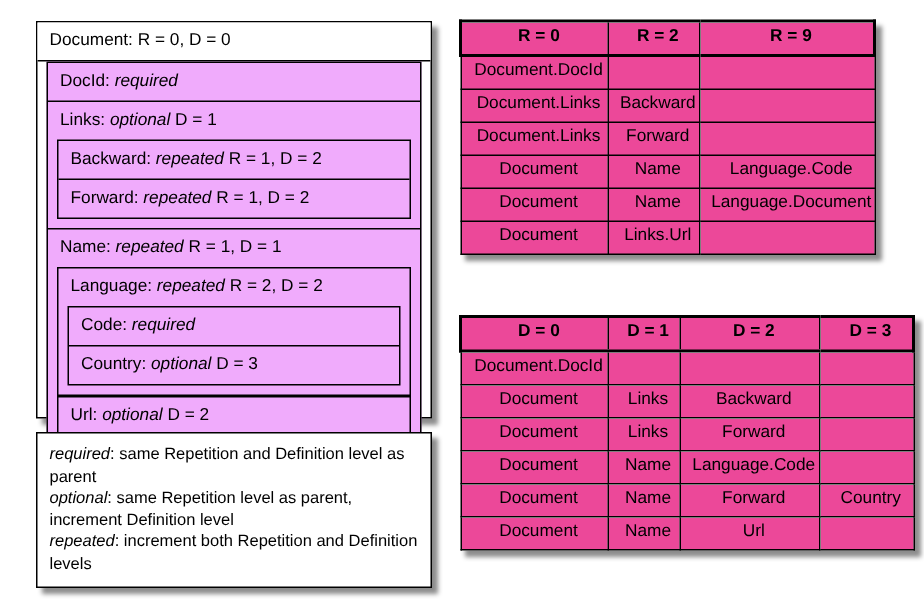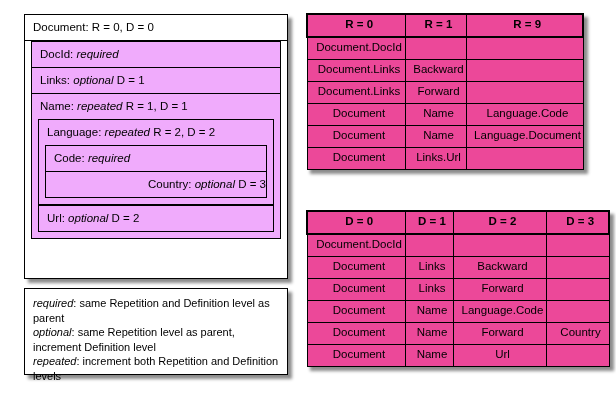--- a/index.html
+++ b/index.html
@@ -54,21 +54,21 @@
     font-size:11.5px;line-height:13px;
     padding:6px 0 6px 8px;
     border-bottom:1px solid #000;
     white-space:nowrap;
   }
   .nest1{margin:0 6px 6px 6px;border:1px solid #000;}
   .nest-inner{margin:0 6px 6px 6px;border:1px solid #000;}
 
   
   #legend{
-    left:24px;top:288px;width:264px;height:87px;
+    left:24px;top:288px;width:264px;height:104px;
     padding:7px 8px 0 8px;
     font-size:11px;line-height:14.6px;
     color:#000;
   }
   #legend i{font-style:italic;}
 
   
   table.lvl{
     position:absolute;
     border-collapse:collapse;
@@ -114,37 +114,45 @@
     <div style="padding:0 6px 6px 6px;">
       <div class="sgroup" style="margin:0;">
 
         <div class="ghead">
           <span>DocId: <span class="skw">required</span></span>
         </div>
 
         <div>
           <div class="ghead" style="border-bottom:none;">
             <span>Links: <span class="skw">optional</span> D = 1</span>
+          </div>
+          <div class="nest1">
+            <div class="ghead">
+              <span>Backward: <span class="skw">repeated</span> R = 1, D = 2</span>
+            </div>
+            <div class="ghead" style="border-bottom:none;">
+              <span>Forward: <span class="skw">repeated</span> R = 1, D = 2</span>
+            </div>
           </div>
         </div>
 
         <div style="border-top:1px solid #000;">
           <div class="ghead" style="border-bottom:none;">
             <span>Name: <span class="skw">repeated</span> R = 1, D = 1</span>
           </div>
           <div class="nest1" style="margin-bottom:0;">
             <div>
               <div class="ghead" style="border-bottom:none;">
                 <span>Language: <span class="skw">repeated</span> R = 2, D = 2</span>
               </div>
               <div class="nest-inner">
                 <div class="ghead">
                   <span>Code: <span class="skw">required</span></span>
                 </div>
-                <div class="ghead" style="border-bottom:none;text-align:right;">
+                <div class="ghead" style="border-bottom:none;">
                   <span>Country: <span class="skw">optional</span> D = 3</span>
                 </div>
               </div>
             </div>
           </div>
           <div style="padding:0 6px 6px 6px;">
             <div style="border:1px solid #000;">
               <div class="ghead" style="border-bottom:none;">
                 <span>Url: <span class="skw">optional</span> D = 2</span>
               </div>
@@ -164,21 +172,21 @@
 
   <table class="lvl shadowed" id="r-table">
     <colgroup>
         <col style="width:98px">
         <col style="width:61px">
         <col style="width:117px">
       </colgroup>
     <thead>
       <tr>
         <th class="first">R = 0</th>
-        <th>R = 1</th>
+        <th>R = 2</th>
         <th class="last">R = 9</th>
       </tr>
     </thead>
     <tbody>
       <tr>
         <td>Document.DocId</td>
         <td class="empty"></td>
         <td class="empty"></td>
       </tr>
       <tr>

